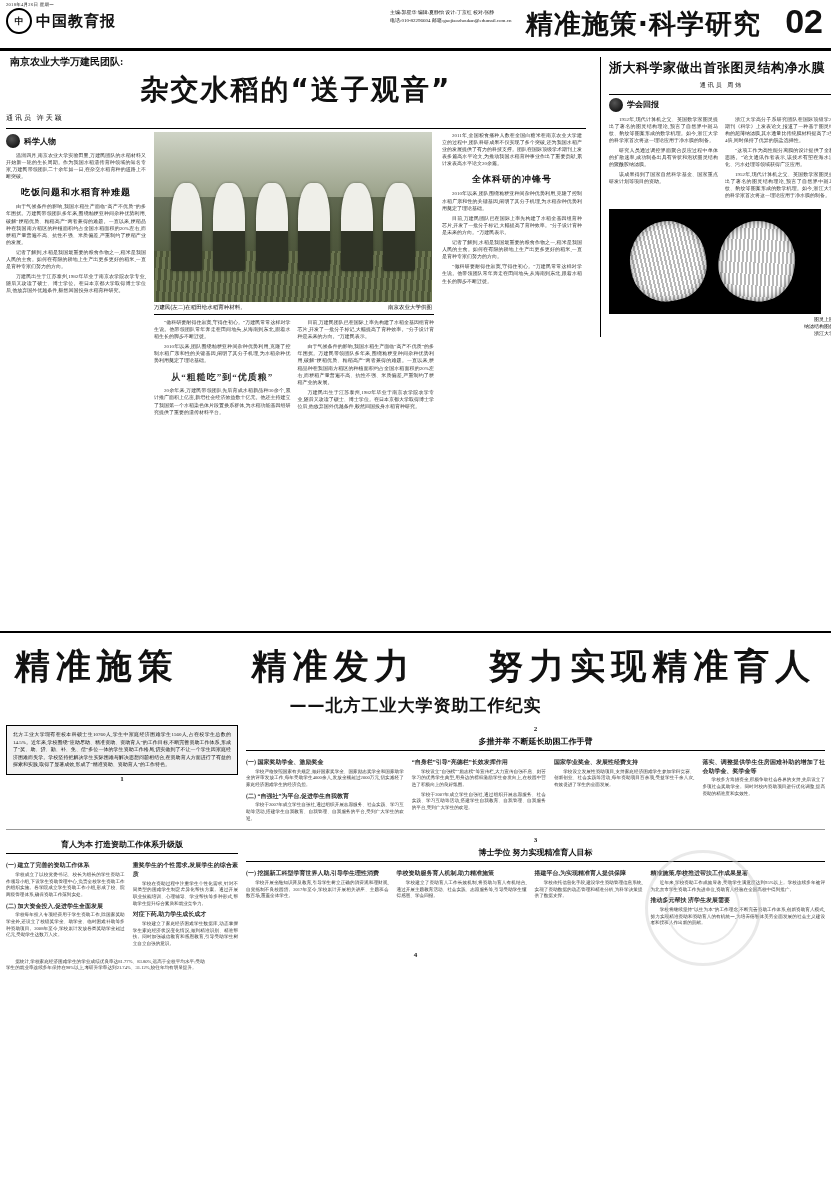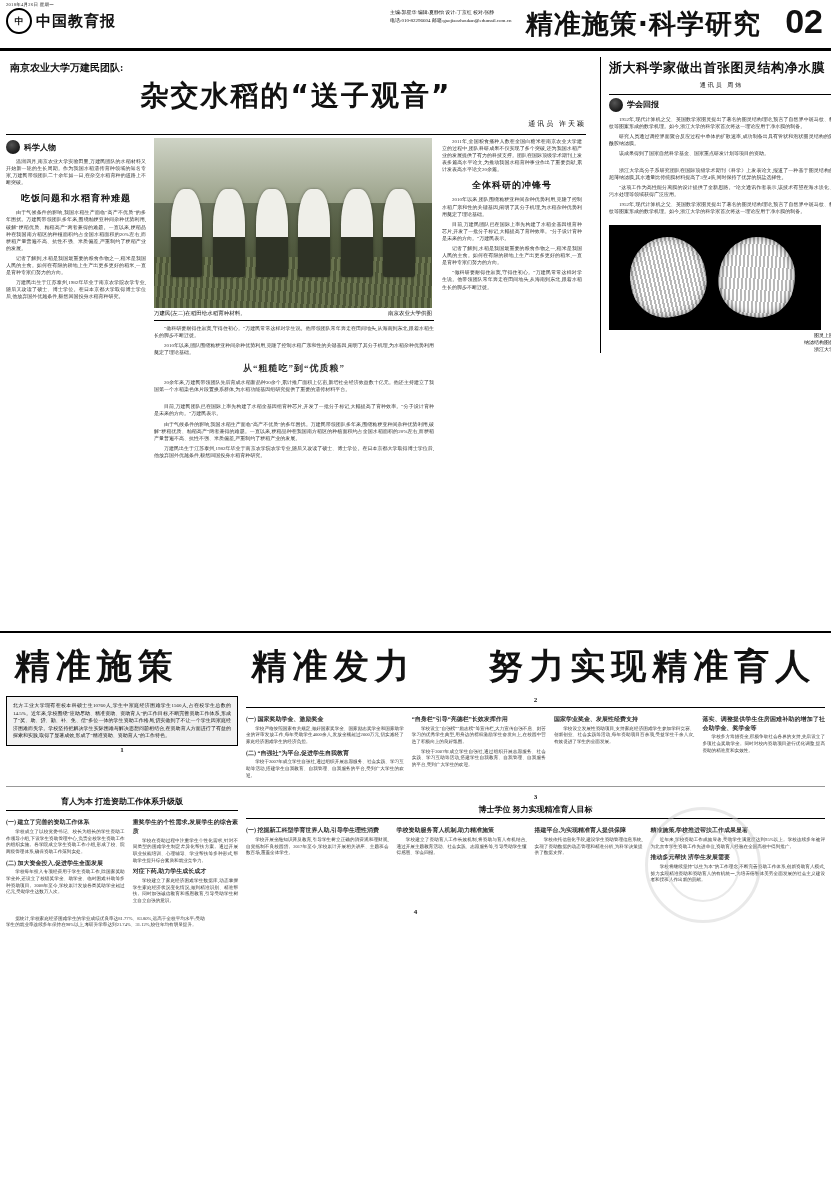--- a/index.html
+++ b/index.html
@@ -11,40 +11,40 @@
   .logo-box{position:absolute;left:6px;top:8px;display:flex;align-items:center;gap:4px;}
   .logo-circle{width:22px;height:22px;border:2px solid #000;border-radius:50%;display:flex;align-items:center;justify-content:center;font-size:9px;font-weight:bold;}
   .logo-text{font-size:15px;font-weight:bold;letter-spacing:1px;font-family:Liberation Serif, serif;text-align:center;}
   .issue-info{position:absolute;left:6px;top:2px;font-size:4.5px;color:#222;letter-spacing:.3px;}
   .contact-box{position:absolute;left:390px;top:9px;font-size:5px;line-height:1.5;text-align:left;}
   .head-title{position:absolute;right:70px;top:6px;font-size:27px;font-weight:bold;letter-spacing:1px;font-family:"DejaVu Sans",sans-serif;}
   .page-num{position:absolute;right:8px;top:2px;font-size:34px;font-weight:bold;font-family:"Liberation Sans",sans-serif;}
 
   
   .upper{position:relative;height:580px;border-bottom:2px solid #000;}
-  .col-left{position:absolute;left:6px;top:6px;width:580px;}
+  .col-left{position:absolute;left:6px;top:0;width:580px;}
   .col-right{position:absolute;left:600px;top:6px;width:225px;border-left:1px solid #000;padding-left:8px;}
   .kicker{font-size:10px;font-weight:bold;margin:4px 0 2px 4px;}
   .headline{font-size:28px;font-weight:bold;text-align:center;letter-spacing:2px;margin:2px 0 4px;font-family:"DejaVu Sans",sans-serif;}
-  .byline{font-size:7px;text-align:right;margin-bottom:5px;letter-spacing:2px;}
+  .byline{font-size:7px;text-align:left;margin-bottom:5px;letter-spacing:2px;}
   .rule{border-top:1px solid #000;margin:3px 0;}
 
   .photo{width:278px;height:170px;background:linear-gradient(170deg,#8d9384 0%,#6d7560 30%,#515a3f 60%,#3e4630 100%);position:relative;overflow:hidden;}
   .photo .sky{position:absolute;left:0;top:0;right:0;height:38%;background:linear-gradient(180deg,#cfd4c6,#9aa189);}
   .photo .field{position:absolute;left:0;bottom:0;right:0;height:30%;background:repeating-linear-gradient(95deg,#4c5437 0 3px,#6b7550 3px 6px);}
   .photo .people{position:absolute;left:6%;top:30%;width:88%;height:52%;display:flex;justify-content:space-between;align-items:flex-end;}
   .photo .p{width:13%;height:100%;background:linear-gradient(180deg,#efefe9 0 55%,#2f3326 55% 100%);border-radius:40% 40% 2px 2px;box-shadow:0 0 3px rgba(0,0,0,.4);}
   .caption{font-size:5.5px;margin-top:2px;display:flex;justify-content:space-between;width:278px;}
 
   .txtblock{font-size:5px;line-height:1.42;text-align:justify;color:#333;}
   .txtblock p{margin:0 0 3px;text-indent:2em;}
   .subhead{font-size:9px;font-weight:bold;text-align:center;margin:6px 0 4px;letter-spacing:1px;}
   .label-tag{display:flex;align-items:center;gap:4px;font-size:8px;font-weight:bold;margin:2px 0 4px;}
   .label-emblem{width:14px;height:14px;border-radius:50%;background:radial-gradient(circle at 40% 35%,#555,#000);}
-  .cols2{display:flex;gap:7px;flex-direction:column;}
+  .cols2{display:flex;gap:7px;}
   .cols2 > div{flex:1;}
 
   .r-head{font-size:13px;font-weight:bold;line-height:1.35;letter-spacing:.5px;margin:2px 0 4px;font-family:"DejaVu Sans",sans-serif;}
   .r-byline{font-size:6px;text-align:center;letter-spacing:2px;margin-bottom:4px;}
 
   .sci-photo{width:212px;height:105px;background:#000;margin-top:6px;position:relative;overflow:hidden;}
   .sci-photo .shell{position:absolute;top:12%;width:36%;height:76%;border-radius:50% 50% 45% 45%;background:repeating-linear-gradient(85deg,#ffffff 0 2px,#b9b9b9 2px 4px);box-shadow:inset 0 0 8px rgba(0,0,0,.5);}
   .sci-photo .shell.a{left:10%;transform:rotate(-8deg);}
   .sci-photo .shell.b{left:52%;transform:rotate(10deg);}
   .sci-cap{font-size:5px;text-align:right;margin-top:2px;line-height:1.4;}
@@ -189,32 +189,34 @@
   </div>
 
   <div class="lower">
     <div class="big-title">
       <span>精准施策</span>
       &nbsp;&nbsp;
       <span>精准发力</span>
       &nbsp;&nbsp;
       <span>努力实现精准育人</span>
     </div>
+    <div class="sub-title">——北方工业大学资助工作纪实</div>
 
     <div class="lower-grid">
 
       <div class="lg-col" style="flex:0 0 232px">
         <div class="lead-box">
           <span>北方工业大学现有在校本科硕士生10760人,学生中家庭经济困难学生1560人,占在校学生总数的14.5%。近年来,学校围绕“应助尽助、精准资助、资助育人”的工作目标,不断完善资助工作体系,形成了“奖、助、贷、勤、补、免、偿”多位一体的学生资助工作格局,切实做到了不让一个学生因家庭经济困难而失学。学校坚持把解决学生实际困难与解决思想问题相结合,在资助育人方面进行了有益的探索和实践,取得了显著成效,形成了“精准资助、资助育人”的工作特色。</span>
         </div>
         <div class="numtag">1</div>
       </div>
 
       <div class="lg-col" style="flex:1">
         <div class="numtag">2</div>
+        <div class="sec-head">多措并举  不断延长助困工作手臂</div>
         <div class="dark-strip"></div>
         <div class="lower-row">
           <div class="tiny">
             <div class="sm-head">(一) 国家奖助学金、激励奖金</div>
             <p>学校严格按照国家有关规定,做好国家奖学金、国家励志奖学金和国家助学金的评审发放工作,每年受助学生4000余人,发放金额超过2000万元,切实减轻了家庭经济困难学生的经济负担。</p>
             <div class="sm-head">(二) “自强社”为平台,促进学生自我教育</div>
             <p>学校于2007年成立学生自强社,通过组织开展志愿服务、社会实践、学习互助等活动,搭建学生自我教育、自我管理、自我服务的平台,受到广大学生的欢迎。</p>
           </div>
           <div class="tiny">
             <div class="sm-head">“自身栏”引导“亮德栏”长效发挥作用</div>

